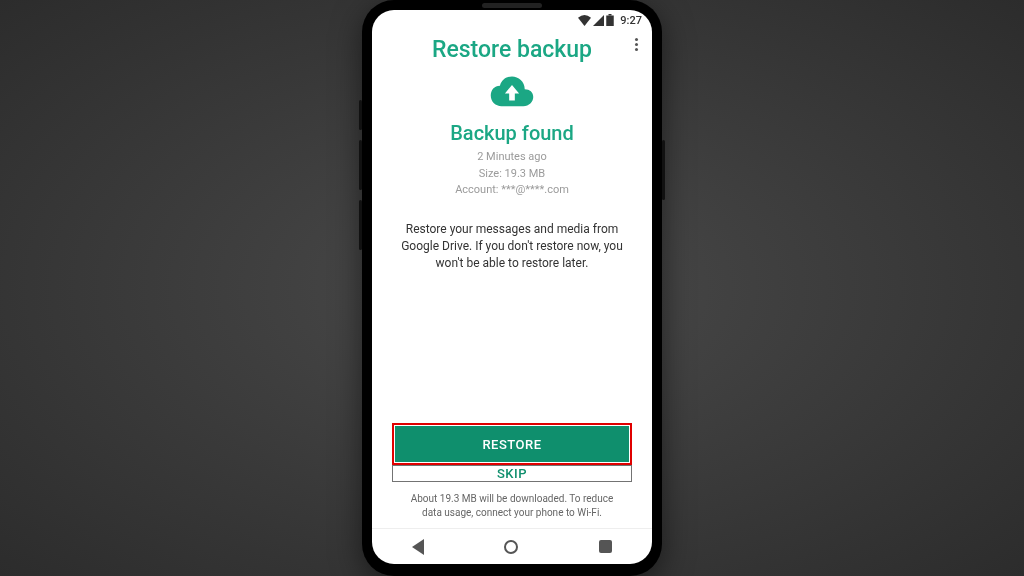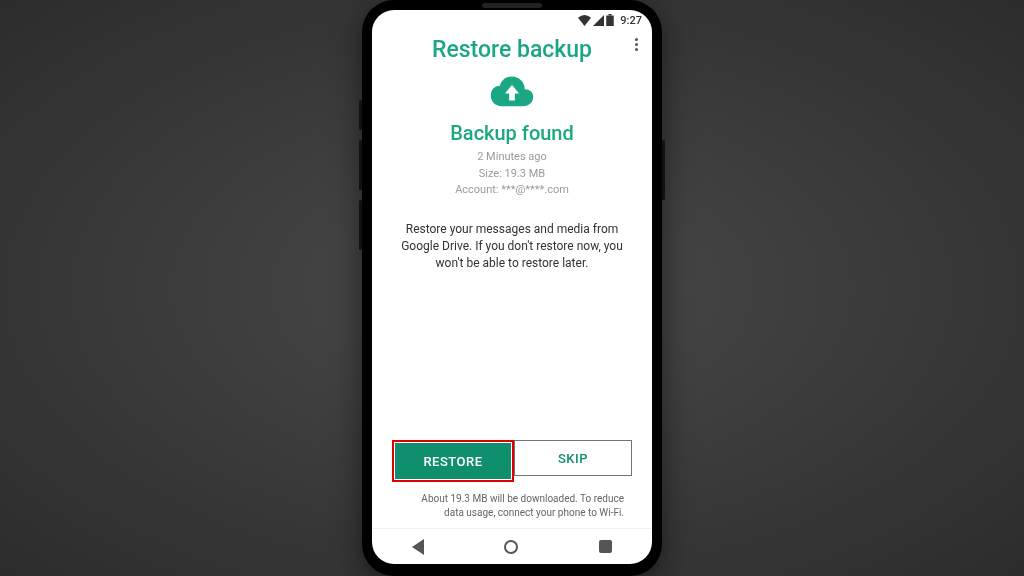--- a/index.html
+++ b/index.html
@@ -45,30 +45,30 @@
     position:absolute; right:14px; top:8px; color:#555;
     display:flex; flex-direction:column; gap:2px; cursor:pointer;
   }
   .header .menu span { width:3px; height:3px; background:#555; border-radius:50%; display:block; }
   .content { flex:1; display:flex; flex-direction:column; align-items:center; padding:0 18px; }
   .cloud-icon { margin-top:2px; }
   .backup-found { color:#1ba784; font-size:20px; font-weight:500; margin-top:8px; }
   .backup-meta { color:#9b9b9b; font-size:11px; text-align:center; line-height:1.5; margin-top:4px; }
   .restore-msg { color:#333; font-size:12px; text-align:center; line-height:1.45; margin-top:22px; padding:0 4px; }
   .spacer { flex:1; }
-  .button-row { display:flex; width:100%; padding:0 2px; }
+  .button-row { display:flex; width:100%; padding:0 2px;flex-direction:column; }
   .highlight-box { border:2px solid #e00000; padding:1px; flex:1; }
   .btn {
     height:36px; display:flex; align-items:center; justify-content:center;
     font-size:13px; font-weight:500; letter-spacing:0.5px; cursor:pointer;
     user-select:none;
   }
   .btn-restore { background:#0f8f6d; color:#fff; width:100%; }
   .btn-skip { background:#fff; color:#0f8f6d; border:1px solid #737373; flex:1; }
-  .footer-note { color:#666; font-size:10px; text-align:right; line-height:1.4; margin:10px 0 8px 0; padding:0 10px; }
+  .footer-note { color:#666; font-size:10px; text-align:center; line-height:1.4; margin:10px 0 8px 0; padding:0 10px; }
   .nav-bar {
     height:36px; display:flex; align-items:center; justify-content:space-around;
     border-top:1px solid #eee;
   }
   .nav-bar .nav-btn { cursor:pointer; color:#555; }
   .nav-triangle { width:0; height:0; border-top:8px solid transparent; border-bottom:8px solid transparent; border-right:12px solid #555; }
   .nav-circle { width:14px; height:14px; border:2px solid #555; border-radius:50%; }
   .nav-square { width:13px; height:13px; background:#555; border-radius:2px; }
 </style>
 </head>

